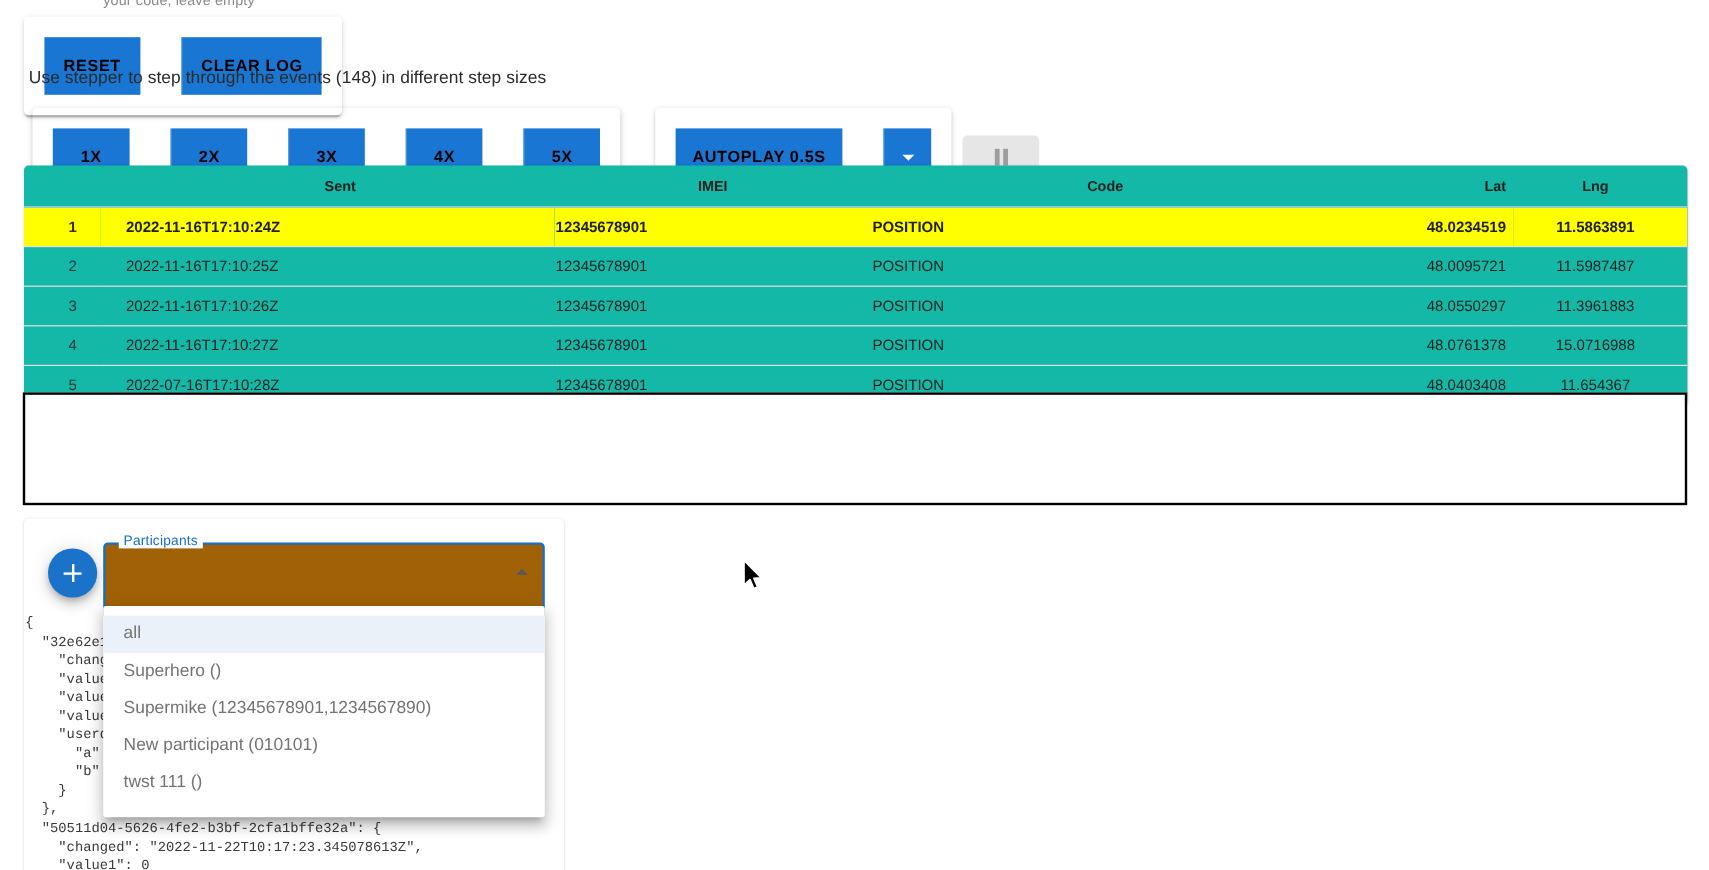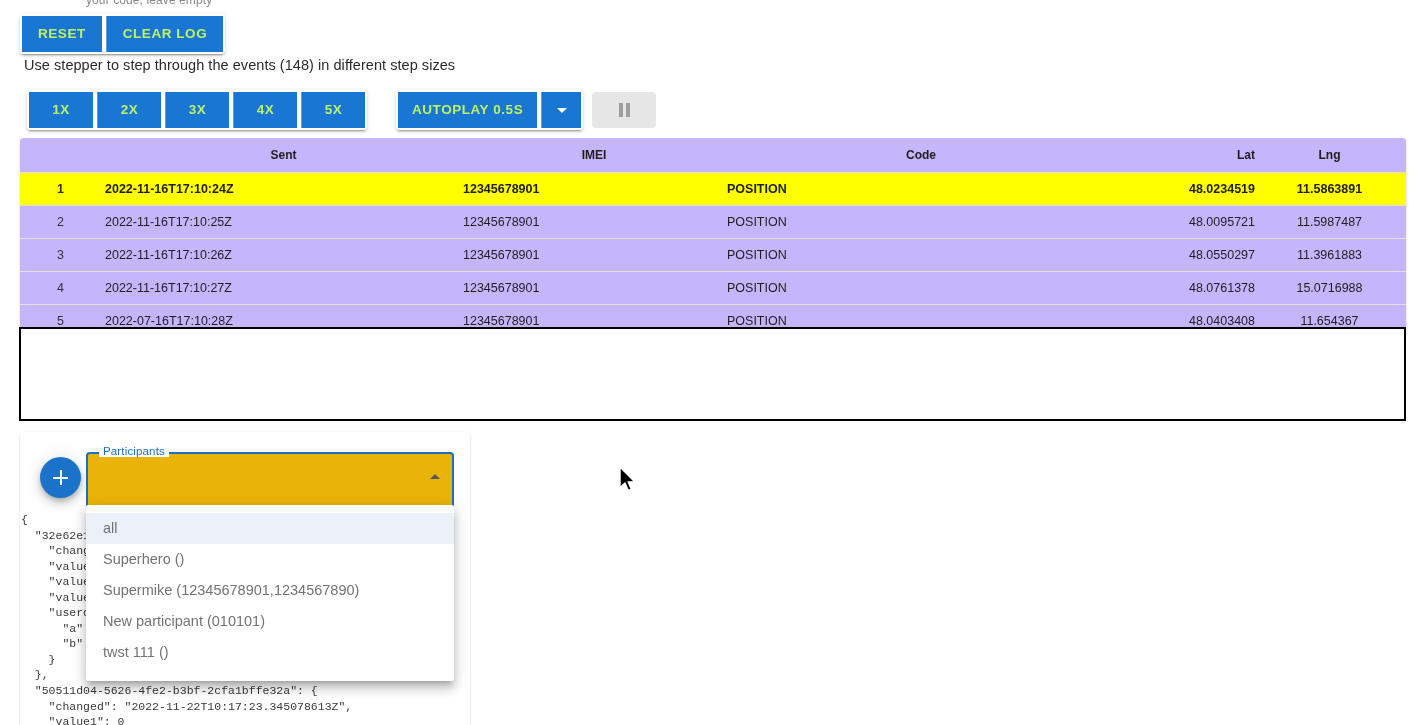--- a/index.html
+++ b/index.html
@@ -16,23 +16,23 @@
 
   
   .hint-cut {
     position: absolute; left: 86px; top: -7px;
     font-size: 12px; color: #8a8a8a; letter-spacing: .1px;
     white-space: nowrap;
   }
 
   
   .btn {
-    border: 0; margin: 2px; padding: 0 16px;
-    height: 36px; line-height: 36px;
-    background: #1976d2; color: #bef264;
+    border: 0; margin: 17px; padding: 0 16px;
+    height: 48px; line-height: 36px;
+    background: #1976d2; color: #000000;
     font-family: "Liberation Sans", sans-serif;
     font-size: 13.5px; font-weight: 600; letter-spacing: .55px;
     text-transform: uppercase; cursor: pointer;
     white-space: nowrap; text-align: center;
   }
   .btn-group { display: inline-flex; border-radius: 4px; overflow: hidden;
     box-shadow: 0 3px 1px -2px rgba(0,0,0,.2), 0 2px 2px 0 rgba(0,0,0,.14), 0 1px 5px 0 rgba(0,0,0,.12); }
   .btn-group .btn + .btn { border-left: 1px solid rgba(255,255,255,.28); }
 
   
@@ -60,21 +60,21 @@
     background: #e6e6e6; cursor: default;
     display: flex; align-items: center; justify-content: center;
     box-shadow: none;
   }
   .pause-glyph { display: flex; gap: 3px; }
   .pause-glyph i { display: block; width: 4px; height: 14px; background: #9e9e9e; }
 
   
   #events-card {
     position: absolute; left: 20px; top: 138px; width: 1386px;
-    background: #c4b5fd; border-radius: 4px;
+    background: #14b8a6; border-radius: 4px;
     box-shadow: 0 2px 1px -1px rgba(0,0,0,.2), 0 1px 1px 0 rgba(0,0,0,.14), 0 1px 3px 0 rgba(0,0,0,.12);
   }
   table.events { width: 100%; border-collapse: collapse; table-layout: fixed; }
   table.events th, table.events td {
     font-size: 12.5px; color: #1f1f1f; padding: 0;
     height: 33px; vertical-align: middle;
     border-bottom: 1px solid #e0e0e0;
     overflow: hidden; white-space: nowrap;
   }
   table.events th { font-weight: bold; font-size: 12px; height: 34px; }
@@ -115,21 +115,21 @@
     content: ""; position: absolute; background: #fff;
   }
   .plus-glyph::before { left: 0; top: 6.5px; width: 15px; height: 2px; }
   .plus-glyph::after  { top: 0; left: 6.5px; height: 15px; width: 2px; }
 
   
   #participants-field {
     position: absolute; left: 86px; top: 452px;
     width: 368px; height: 65px;
     border: 2px solid #1a6fc4; border-radius: 4px;
-    background: #eab308; cursor: pointer;
+    background: #a16207; cursor: pointer;
   }
   #participants-field .notch-label {
     position: absolute; left: 11px; top: -9px;
     background: #fff; padding: 0 4px;
     font-size: 11.5px; color: #1a6fc4; letter-spacing: .15px;
   }
   #participants-field .field-value {
     position: absolute; left: 14px; top: 13px;
     font-size: 14px; color: #1f1f1f;
   }

